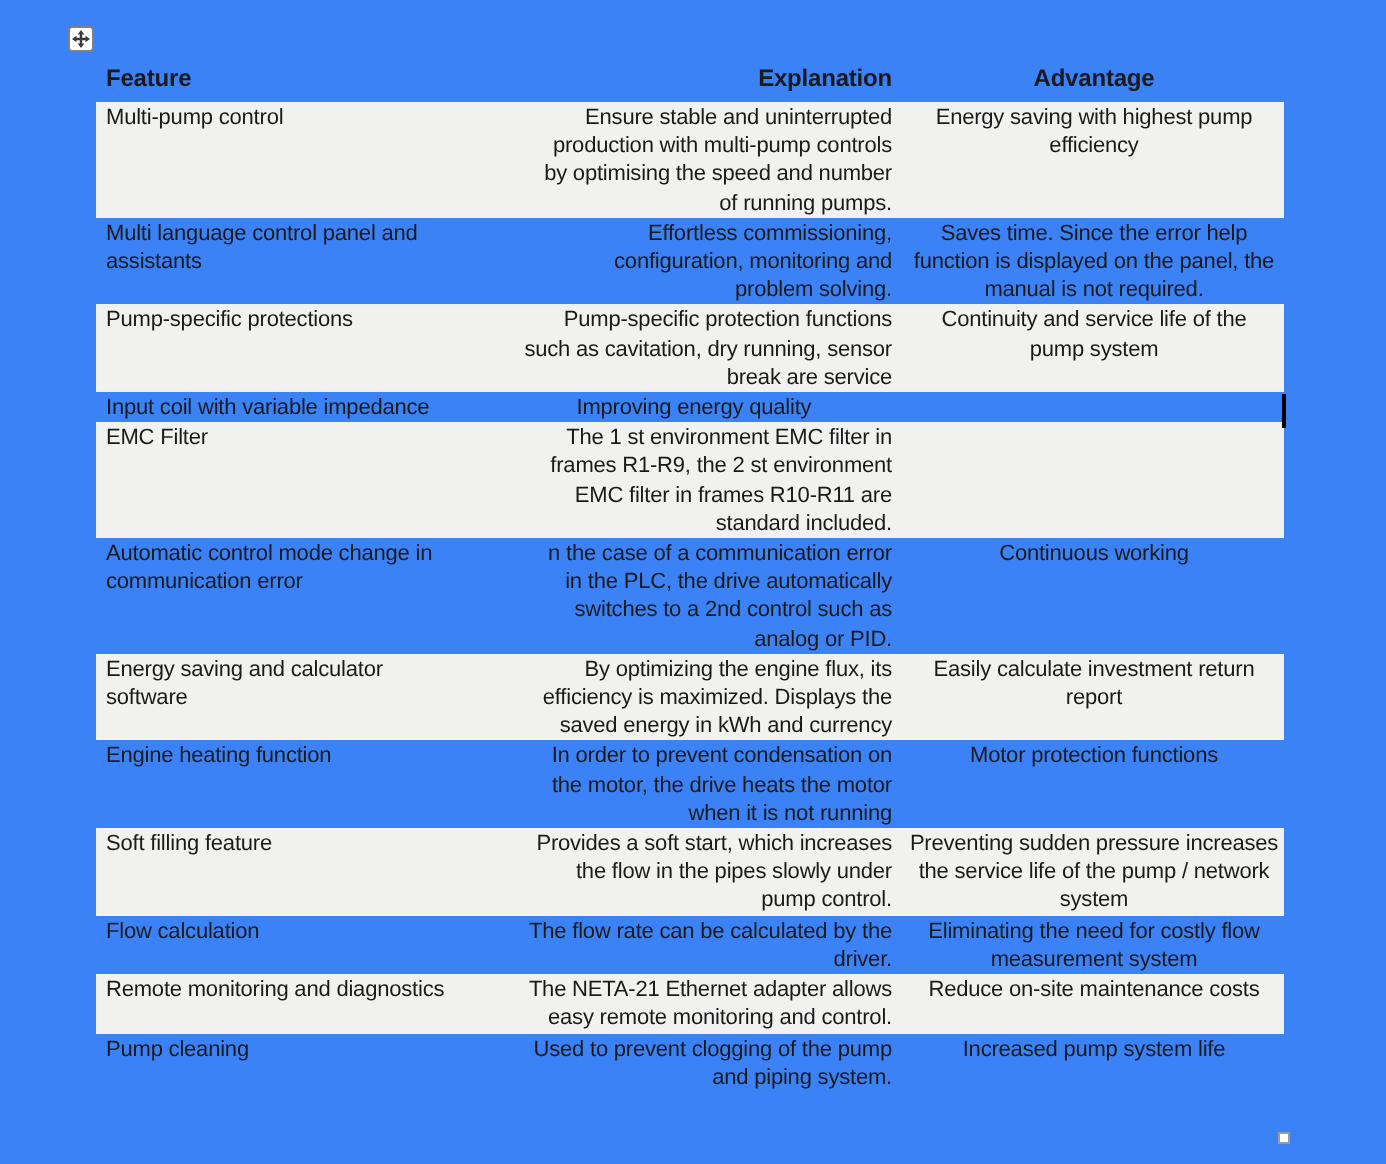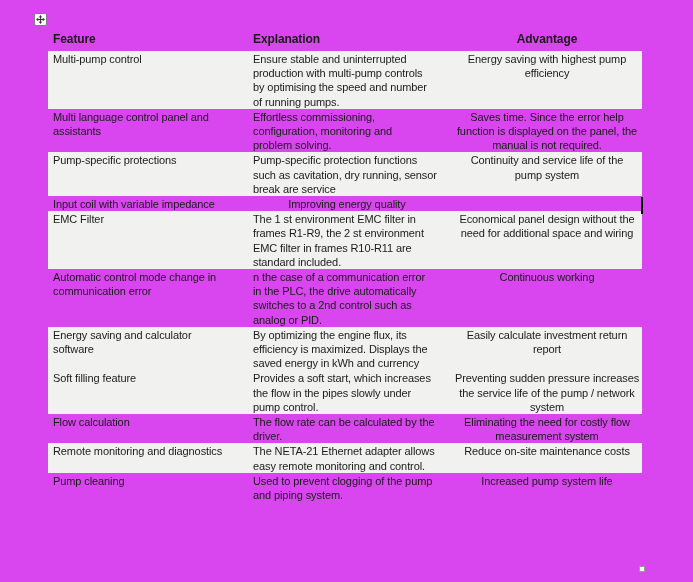--- a/index.html
+++ b/index.html
@@ -5,21 +5,21 @@
   html, body {
     margin: 0;
     padding: 0;
     background: #ffffff;
     font-family: "Liberation Sans", sans-serif;
   }
   .page {
     position: relative;
     width: 693px;
     height: 582px;
-    background: #d946ef;
+    background: #3b82f6;
     overflow: hidden;
   }
   .move-handle {
     position: absolute;
     left: 34px;
     top: 13px;
     width: 13px;
     height: 13px;
     border: 1px solid #808080;
     border-radius: 2px;
@@ -54,20 +54,21 @@
   .col-feature {
     width: 202px;
     padding-left: 5px;
     padding-right: 10px;
     font-weight: normal;
   }
   .col-exp {
     width: 200px;
     padding-left: 3px;
     padding-right: 4px;
+    text-align: right;
   }
   .col-adv {
     width: 192px;
     padding-left: 2px;
     text-align: center;
   }
   .header-row {
     padding-top: 0;
     padding-bottom: 5px;
   }
@@ -150,22 +151,20 @@
     <div class="cell col-feature">Input coil with variable impedance</div>
     <div class="cell col-adv">Improving energy quality</div>
   </div>
 
   <div class="row shaded">
     <div class="cell col-feature">EMC Filter</div>
     <div class="cell col-exp">The 1 st environment EMC filter in
 frames R1-R9, the 2 st environment
 EMC filter in frames R10-R11 are
 standard included.</div>
-    <div class="cell col-adv">Economical panel design without the
-need for additional space and wiring</div>
   </div>
 
   <div class="row">
     <div class="cell col-feature">Automatic control mode change in
 communication error</div>
     <div class="cell col-exp">n the case of a communication error
 in the PLC, the drive automatically
 switches to a 2nd control such as
 analog or PID.</div>
     <div class="cell col-adv">Continuous working</div>
@@ -174,20 +173,27 @@
   <div class="row shaded">
     <div class="cell col-feature">Energy saving and calculator
 software</div>
     <div class="cell col-exp">By optimizing the engine flux, its
 efficiency is maximized. Displays the
 saved energy in kWh and currency</div>
     <div class="cell col-adv">Easily calculate investment return
 report</div>
   </div>
 
+  <div class="row">
+    <div class="cell col-feature">Engine heating function</div>
+    <div class="cell col-exp">In order to prevent condensation on
+the motor, the drive heats the motor
+when it is not running</div>
+    <div class="cell col-adv">Motor protection functions</div>
+  </div>
 
   <div class="row shaded">
     <div class="cell col-feature">Soft filling feature</div>
     <div class="cell col-exp">Provides a soft start, which increases
 the flow in the pipes slowly under
 pump control.</div>
     <div class="cell col-adv">Preventing sudden pressure increases
 the service life of the pump / network
 system</div>
   </div>

